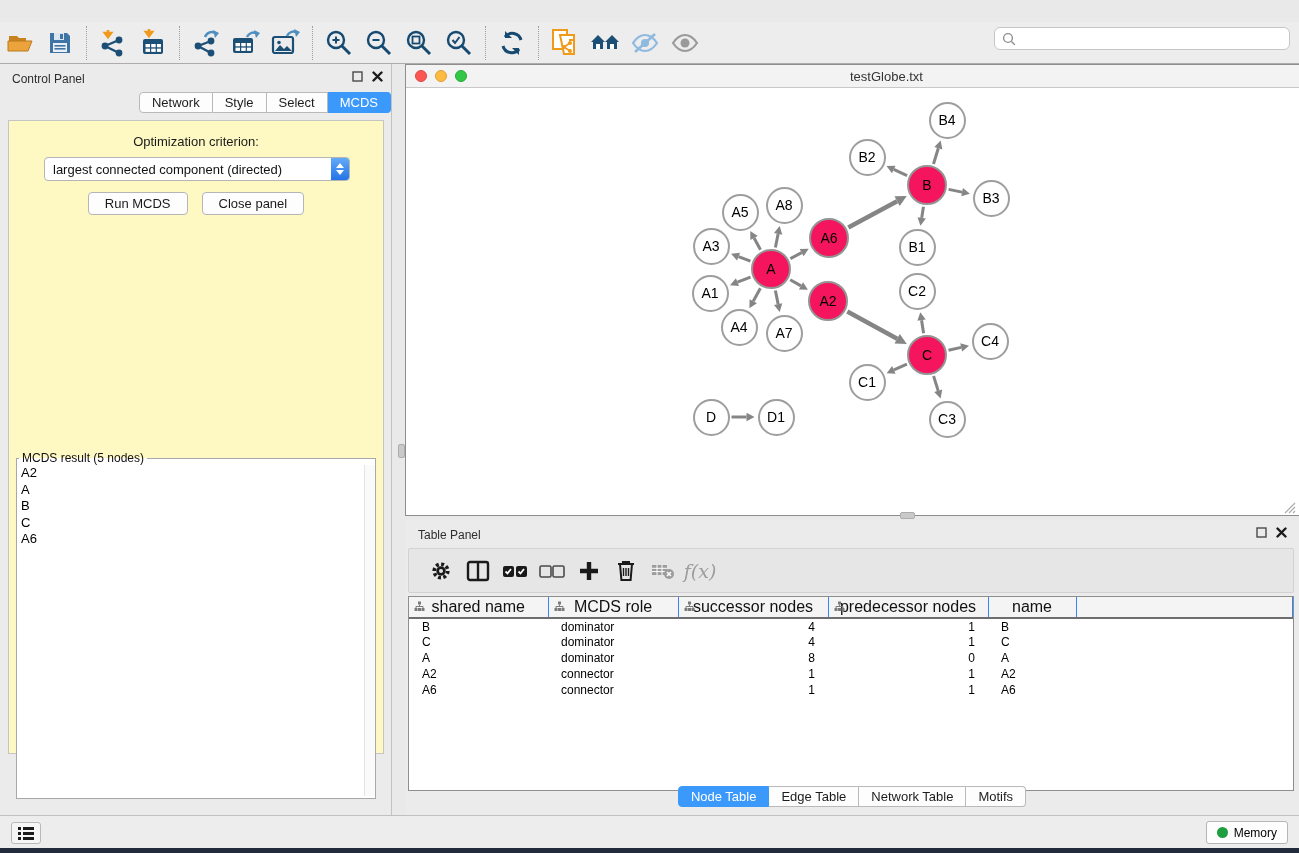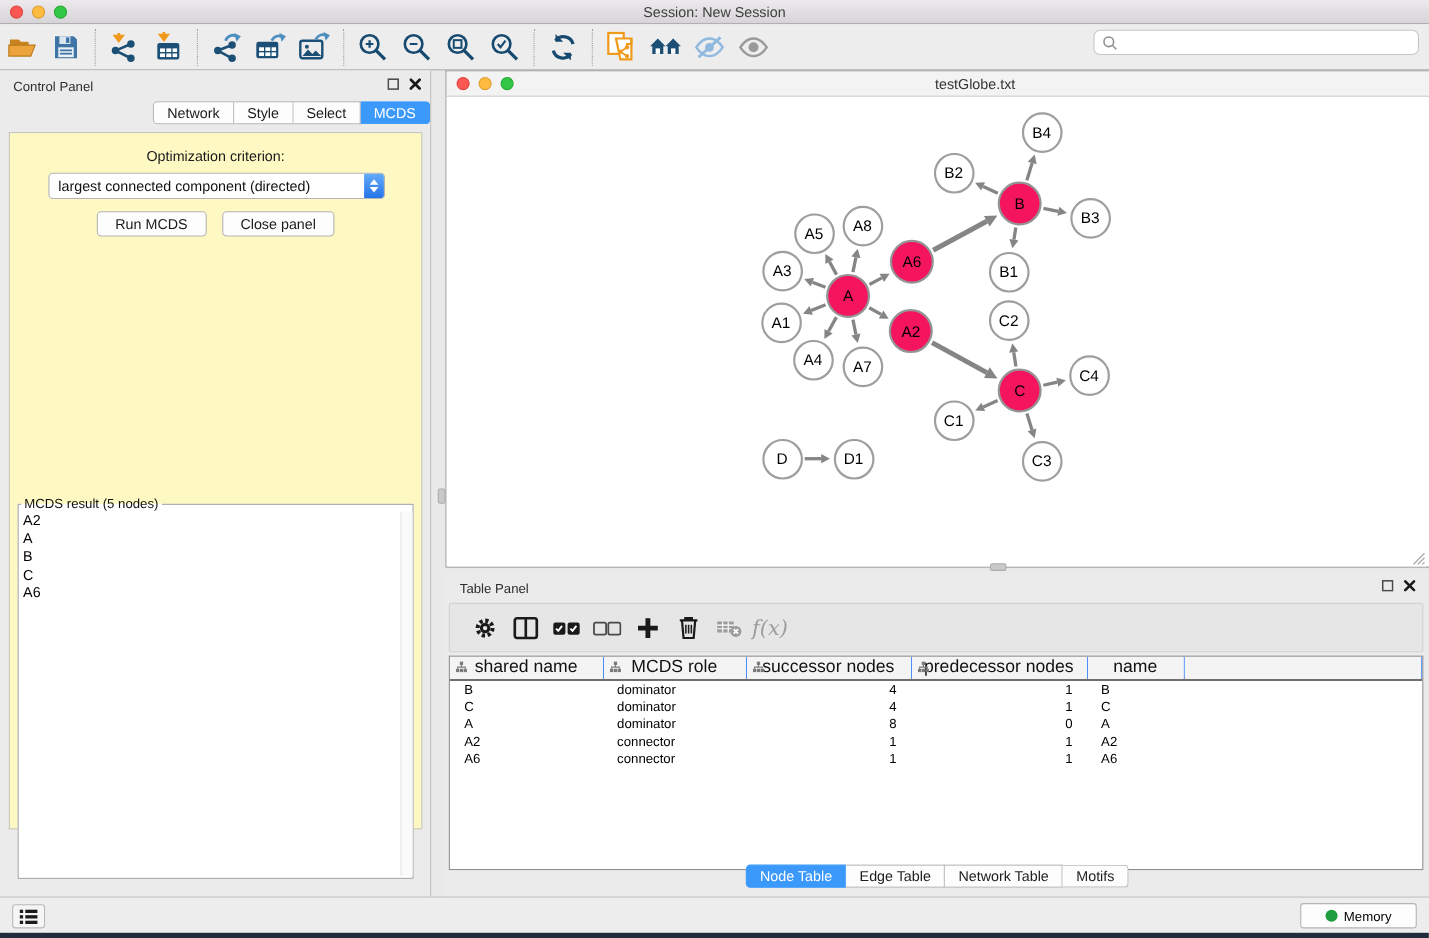--- a/index.html
+++ b/index.html
@@ -121,38 +121,30 @@
     display:flex; justify-content:center; }
 
   
   .statusbar { position:absolute; left:0; top:815px; width:1299px; height:33px;
     background:#EDEDED; border-top:1px solid #C0C0C0; }
   .list-btn { position:absolute; left:11px; top:6px; width:30px; height:22px;
     background:#F5F5F5; border:1px solid #B9B9B9; border-radius:3px;
     display:flex; align-items:center; justify-content:center; }
   .memory-btn { position:absolute; right:11px; top:5px; height:23px;
     background:#FDFDFD; border:1px solid #B5B5B5; border-radius:3px;
-    display:flex; align-items:center; gap:6px; padding:0 22px; font-size:12px; color:#000; }
+    display:flex; align-items:center; gap:6px; padding:0 10px; font-size:12px; color:#000; }
   .memory-dot { width:11px; height:11px; border-radius:50%; background:#1E9E3E; }
   .desktop-strip { position:absolute; left:0; top:848px; width:1299px; height:5px;
     background:#222B3B; }
 </style>
 </head>
 <body>
 
 <div class="app">
 
-  <div class="titlebar">
-    <div class="tl-group">
-      <span class="tl red"></span>
-      <span class="tl yellow"></span>
-      <span class="tl green"></span>
-    </div>
-    <div class="titlebar-title">Session: New Session</div>
-  </div>
 
   <div class="toolbar">
     <div class="tb-btn">
       <svg width="27" height="24" viewBox="0 0 27 24">
           <path d="M2 5h8l2 2h7v3H2z" fill="#C8821E"></path>
           <path d="M1 10h24l-4 10H1z" fill="#EDA33C" stroke="#B97B1C" stroke-width="1"></path>
         </svg>
     </div>
     <div class="tb-btn">
       <svg width="24" height="24" viewBox="0 0 24 24">

